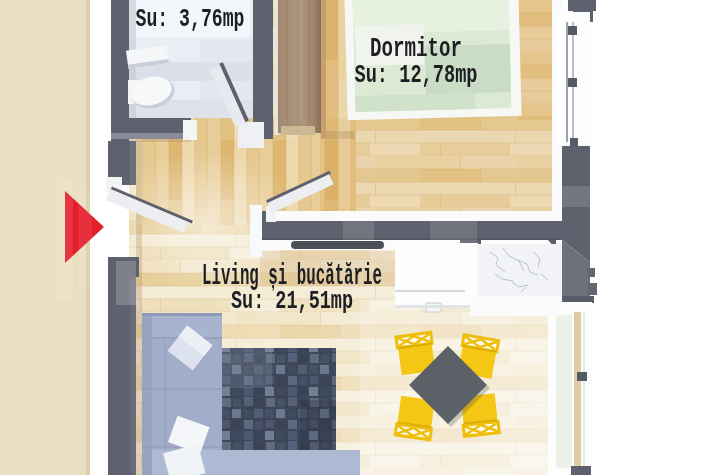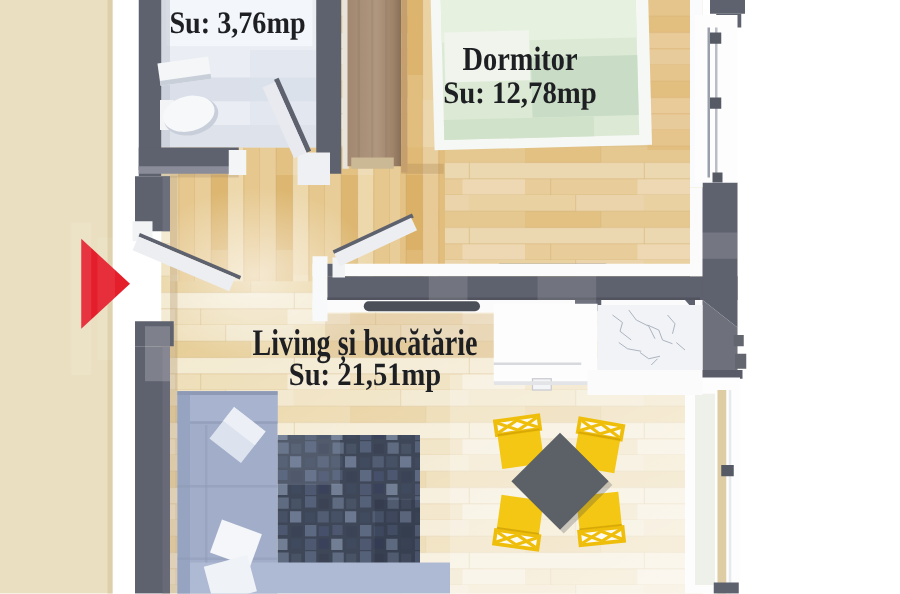--- a/index.html
+++ b/index.html
@@ -1,17 +1,17 @@
 <!DOCTYPE html>
 <html><head>
 <meta charset="utf-8">
 <style>
   html,body{margin:0;padding:0;background:#ffffff;}
   #stage{position:relative;width:720px;height:475px;overflow:hidden;background:#ffffff;
-         font-family:Liberation Serif, serif;}
+         font-family:Liberation Mono, monospace;}
   svg{display:block}
 </style>
 </head>
 <body>
 <div id="stage">
 <svg width="720" height="475" viewBox="0 0 720 475" xmlns="http://www.w3.org/2000/svg">
 <defs>
   <pattern id="planksH" width="140" height="52" patternUnits="userSpaceOnUse">
     <rect width="140" height="13" fill="#efe0bc"></rect>
     <rect y="13" width="140" height="13" fill="#ead5a4"></rect>

